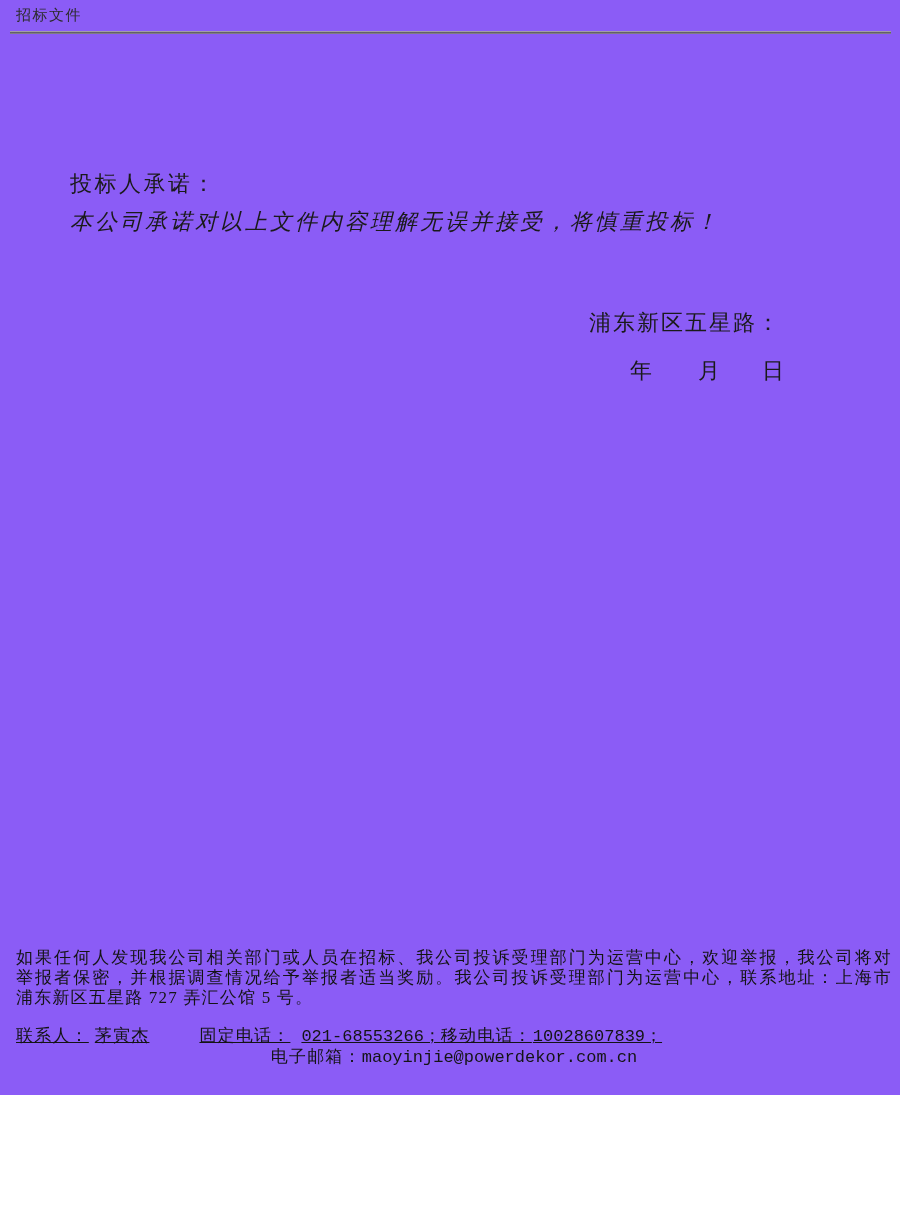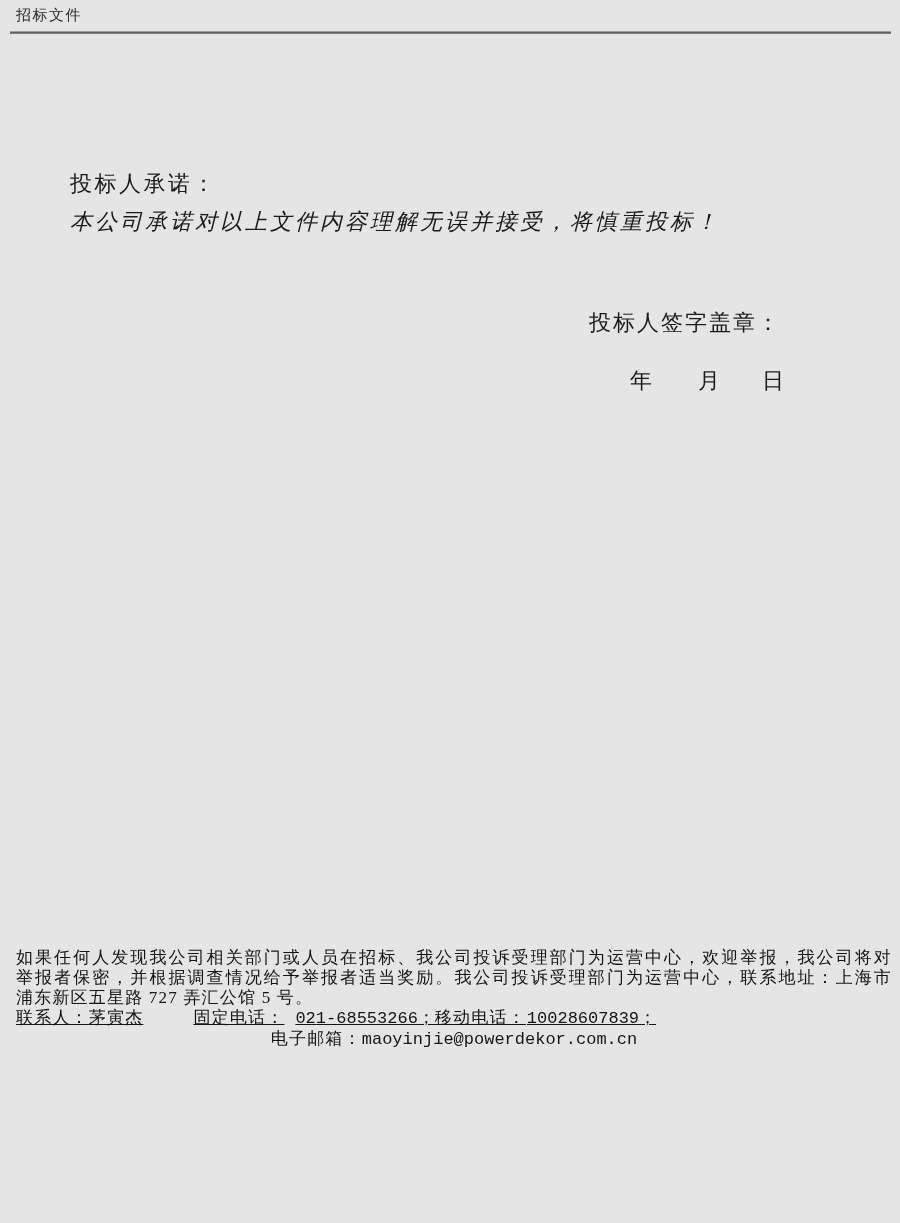--- a/index.html
+++ b/index.html
@@ -1,21 +1,21 @@
 <!DOCTYPE html>
 <html><head>
 <meta charset="utf-8">
 <style>
   * { margin: 0; padding: 0; box-sizing: border-box; }
   html, body { background: #ffffff; }
   .page {
     position: relative;
     width: 900px;
-    height: 1223px;
-    background: #e5e5e5;
+    height: 1095px;
+    background: #8b5cf6;
     font-family: "Liberation Serif", "DejaVu Serif", serif;
     color: #1a1a1a;
     overflow: hidden;
   }
   .header-title {
     position: absolute;
     left: 16px;
     top: 6px;
     font-size: 15px;
     letter-spacing: 1.5px;
@@ -55,21 +55,20 @@
     font-size: 22px;
     letter-spacing: 2px;
     white-space: nowrap;
   }
   .date-line {
     position: absolute;
     left: 630px;
     top: 356px;
     font-size: 22px;
     white-space: nowrap;
-    margin-top: 10px;
   }
   .date-line .seg { display: inline-block; }
   .date-line .seg-month { margin-left: 46px; }
   .date-line .seg-day { margin-left: 42px; }
   .footer {
     position: absolute;
     left: 16px;
     top: 948px;
     width: 876px;
     font-size: 17px;
@@ -81,41 +80,41 @@
     text-align: justify;
     text-align-last: justify;
     white-space: nowrap;
   }
   .footer .line { white-space: nowrap; }
   .mono {
     font-family: "Liberation Mono", "DejaVu Sans Mono", monospace;
     letter-spacing: 0;
   }
   .contact-line .seg { display: inline-block; text-decoration: underline; }
-  .seg-name   { }
-  .seg-phone-label  { margin-left: 50px; }
+  .seg-name   { margin-left: 6px; }
+  .seg-phone-label  { margin-left: 50px; margin-top: 18px; }
   .seg-phone-value  { margin-left: 11px; }
   .seg-mobile-label { }
   .seg-mobile-value { margin-left: 1px; }
   .email-line { text-align: center; }
 </style>
 </head>
 <body>
 
 <div class="page">
 
   <div class="header-title">招标文件</div>
 
   <div class="header-rule"></div>
 
   <div class="commitment-label">投标人承诺：</div>
 
   <div class="commitment-text">本公司承诺对以上文件内容理解无误并接受，将慎重投标！</div>
 
-  <div class="signature-label">投标人签字盖章：</div>
+  <div class="signature-label">浦东新区五星路：</div>
 
   <div class="date-line"><span class="seg seg-year">年</span><span class="seg seg-month">月</span><span class="seg seg-day">日</span></div>
 
   <div class="footer">
     <div class="jline">如果任何人发现我公司相关部门或人员在招标、我公司投诉受理部门为运营中心，欢迎举报，我公司将对</div>
     <div class="jline">举报者保密，并根据调查情况给予举报者适当奖励。我公司投诉受理部门为运营中心，联系地址：上海市</div>
     <div class="line">浦东新区五星路 727 弄汇公馆 5 号。</div>
     <div class="line contact-line"><span class="seg">联系人：</span><span class="seg seg-name">茅寅杰</span><span class="seg seg-phone-label">固定电话：</span><span class="seg seg-phone-value mono">021-68553266；</span><span class="seg seg-mobile-label">移动电话：</span><span class="seg seg-mobile-value mono">10028607839；</span></div>
     <div class="line email-line"><span>电子邮箱：</span><span class="mono">maoyinjie@powerdekor.com.cn</span></div>
   </div>

